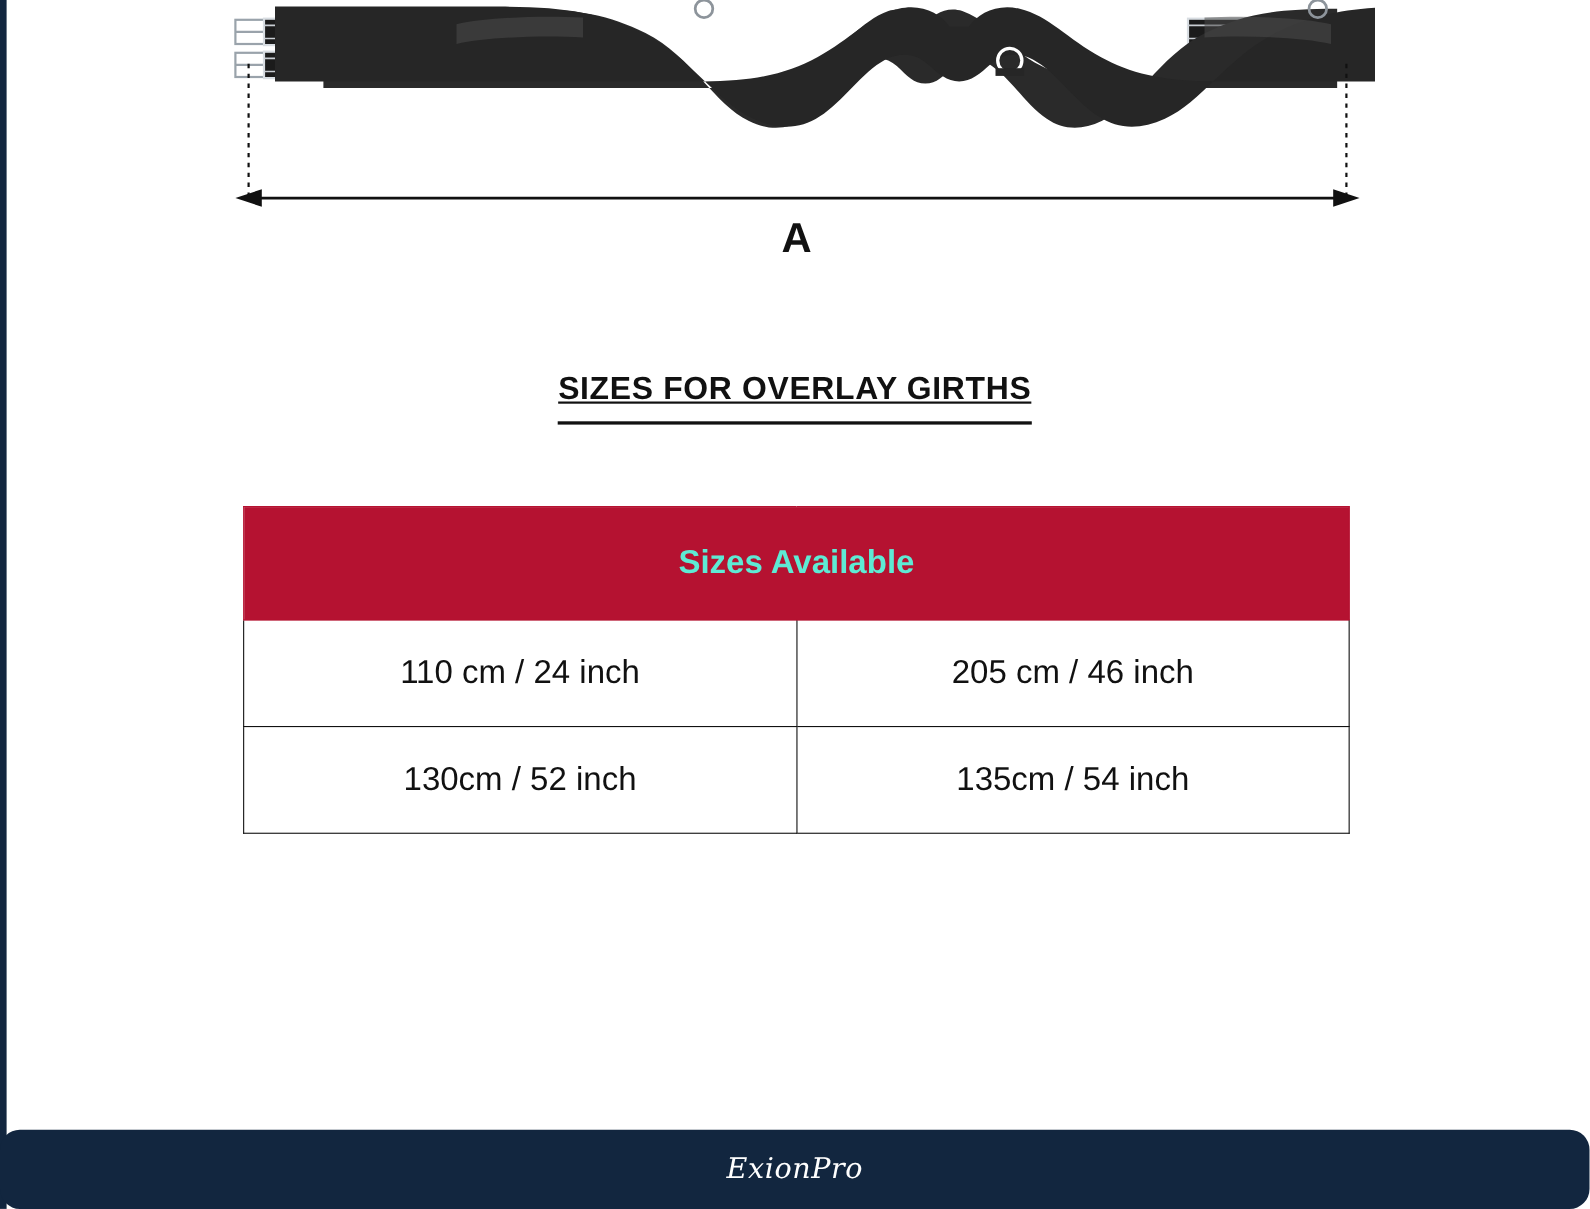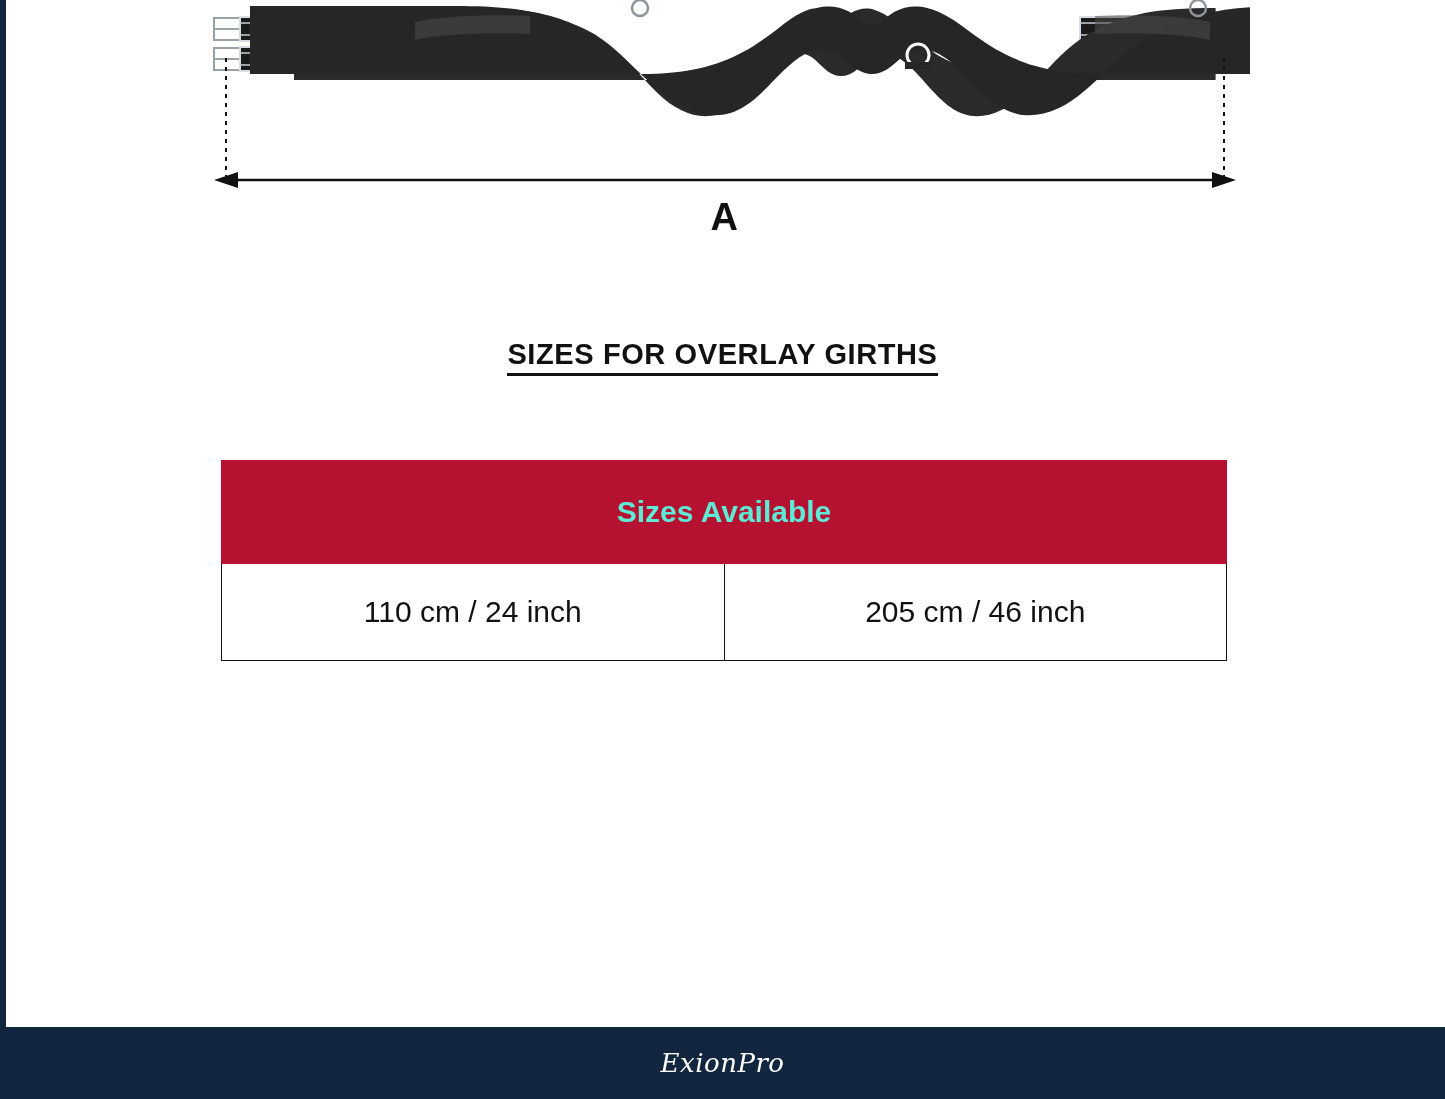--- a/index.html
+++ b/index.html
@@ -60,21 +60,22 @@
     top: 338px;
     width: 1445px;
     text-align: center;
     font-size: 29px;
     font-weight: bold;
     color: #111111;
     letter-spacing: 0.6px;
   }
   .section-title span {
     border-bottom: 3px solid #111111;
-    padding-bottom: 3px;
+    padding-bottom: 13px;
+    text-decoration: underline;
   }
   .size-table {
     position: absolute;
     left: 221px;
     top: 460px;
     width: 1006px;
     border-collapse: collapse;
     table-layout: fixed;
   }
   .size-table td {
@@ -93,20 +94,21 @@
     height: 100px;
     border-color: #b51231;
   }
   .footer {
     position: absolute;
     left: 0;
     bottom: 0;
     width: 1445px;
     height: 72px;
     background: #12263f;
+    border-radius: 18px;
   }
   .brand {
     position: absolute;
     left: 0;
     top: 0;
     width: 1445px;
     height: 72px;
     line-height: 72px;
     text-align: center;
     color: #ffffff;
@@ -229,20 +231,24 @@
 
   <table class="size-table">
     <tbody>
       <tr>
         <td class="header-cell" colspan="2">Sizes Available</td>
       </tr>
       <tr>
         <td>110 cm / 24 inch</td>
         <td>205 cm / 46 inch</td>
       </tr>
+      <tr>
+        <td>130cm / 52 inch</td>
+        <td>135cm / 54 inch</td>
+      </tr>
     </tbody>
   </table>
 
 </div>
 
 <div class="footer">
   <div class="brand">ExionPro</div>
 </div>
 
 </body></html>

